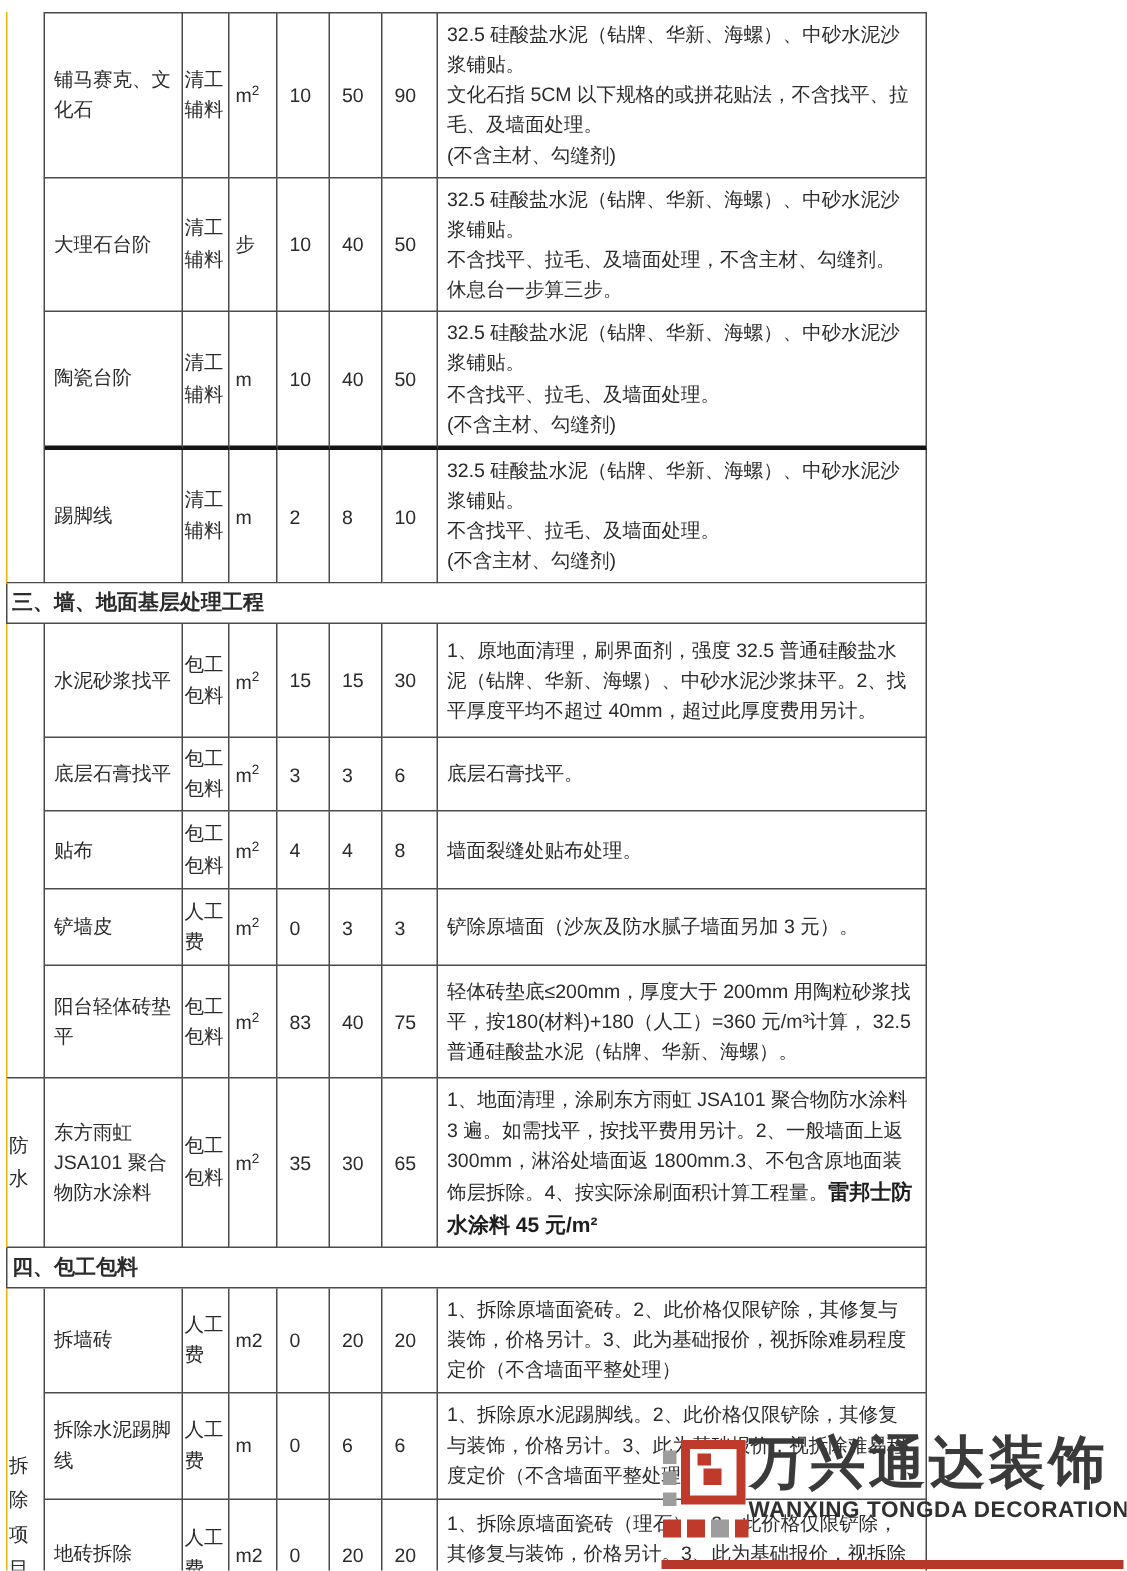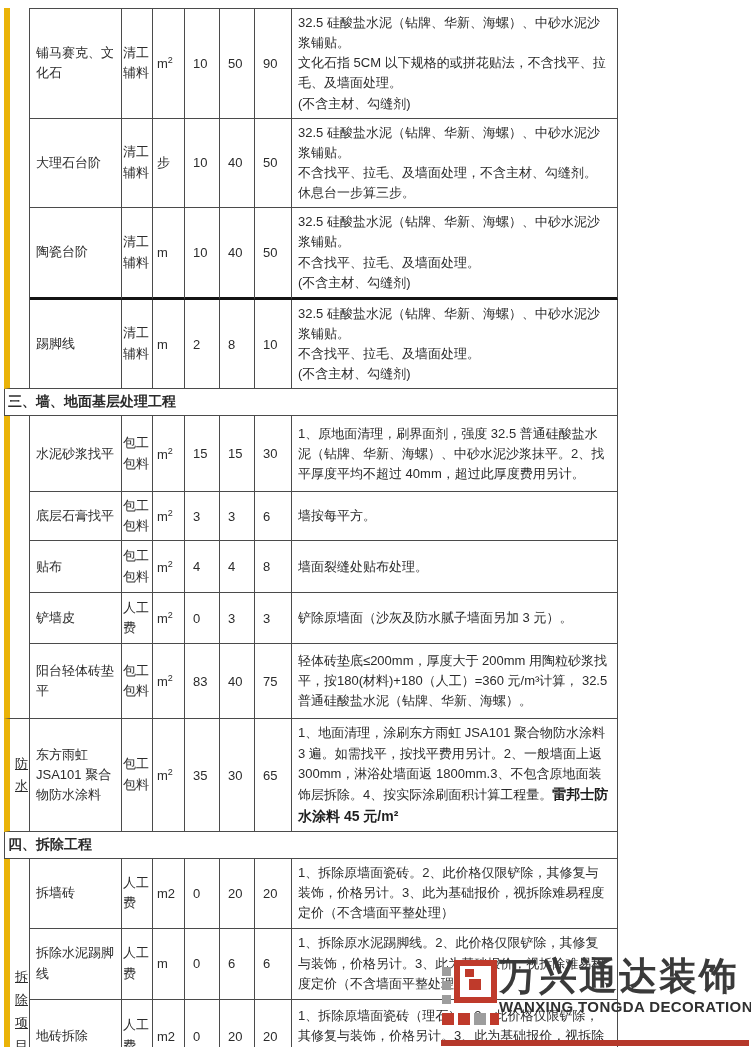--- a/index.html
+++ b/index.html
@@ -16,21 +16,21 @@
     font-size:13px;
   }
   td{
     border-right:1px solid #4b4b4b;border-bottom:1px solid #4b4b4b;
     vertical-align:middle;padding:2px 4px;color:#2b2b2b;
     overflow:hidden;
   }
   tr.row-first td{border-top:1px solid #4b4b4b;}
   tr.row-first td.c-group{border-top:none;}
   tr.bb-thick td{border-bottom:3px solid #141414;}
-  .c-group{border-left:6px solid #eab308;text-align:right;line-height:1.75;padding:2px 1px;text-decoration:underline;}
+  .c-group{border-left:1px solid #eab308;text-align:left;line-height:1.75;padding:2px 1px;}
   .c-sec{border-left:1px solid #4b4b4b;font-weight:bold;font-size:14px;padding:3px 2px 3px 3px;background:#fff;margin-left:36px;}
   .c-name{padding:3px 6px;line-height:1.55;}
   .c-labor{text-align:left;padding:2px 1px;line-height:1.6;margin-top:14px;}
   .c-unit{padding-left:4px;}
   .c-unit sup{font-size:9px;}
   .c-num{padding-left:8px;}
   .c-desc{padding:4px 8px 4px 6px;line-height:1.55;}
   .pre{white-space:pre-line;}
   .bold-note{font-weight:bold;font-size:14px;color:#1d1d1d;}
   .faint{color:#b5b5b5;}
@@ -131,21 +131,21 @@
     <td class="c-num">30</td>
     <td class="c-desc"><span class="pre">1、原地面清理，刷界面剂，强度 32.5 普通硅酸盐水泥（钻牌、华新、海螺）、中砂水泥沙浆抹平。2、找平厚度平均不超过 40mm，超过此厚度费用另计。</span></td>
   </tr>
   <tr style="height:49px">
     <td class="c-name">底层石膏找平</td>
     <td class="c-labor">包工包料</td>
     <td class="c-unit"><span>m</span><sup>2</sup></td>
     <td class="c-num">3</td>
     <td class="c-num">3</td>
     <td class="c-num">6</td>
-    <td class="c-desc"><span class="pre">墙按每平方。</span></td>
+    <td class="c-desc"><span class="pre">底层石膏找平。</span></td>
   </tr>
   <tr style="height:52px">
     <td class="c-name">贴布</td>
     <td class="c-labor">包工包料</td>
     <td class="c-unit"><span>m</span><sup>2</sup></td>
     <td class="c-num">4</td>
     <td class="c-num">4</td>
     <td class="c-num">8</td>
     <td class="c-desc"><span class="pre">墙面裂缝处贴布处理。</span></td>
   </tr>
@@ -173,21 +173,21 @@
     <td class="c-name">东方雨虹 JSA101 聚合物防水涂料</td>
     <td class="c-labor">包工包料</td>
     <td class="c-unit"><span>m</span><sup>2</sup></td>
     <td class="c-num">35</td>
     <td class="c-num">30</td>
     <td class="c-num">65</td>
     <td class="c-desc"><span class="pre">1、地面清理，涂刷东方雨虹 JSA101 聚合物防水涂料 3 遍。如需找平，按找平费用另计。2、一般墙面上返 300mm，淋浴处墙面返 1800mm.3、不包含原地面装饰层拆除。4、按实际涂刷面积计算工程量。</span><span class="bold-note">雷邦士防水涂料 45 元/m²</span></td>
   </tr>
 
   <tr style="height:27px">
-    <td class="c-sec" colspan="8">四、拆除工程</td>
+    <td class="c-sec" colspan="8">四、包工包料</td>
   </tr>
 
   <tr style="height:49px">
     <td class="c-group" rowspan="4">拆除项目</td>
     <td class="c-name">拆墙砖</td>
     <td class="c-labor">人工费</td>
     <td class="c-unit"><span>m2</span><sup></sup></td>
     <td class="c-num">0</td>
     <td class="c-num">20</td>
     <td class="c-num">20</td>

